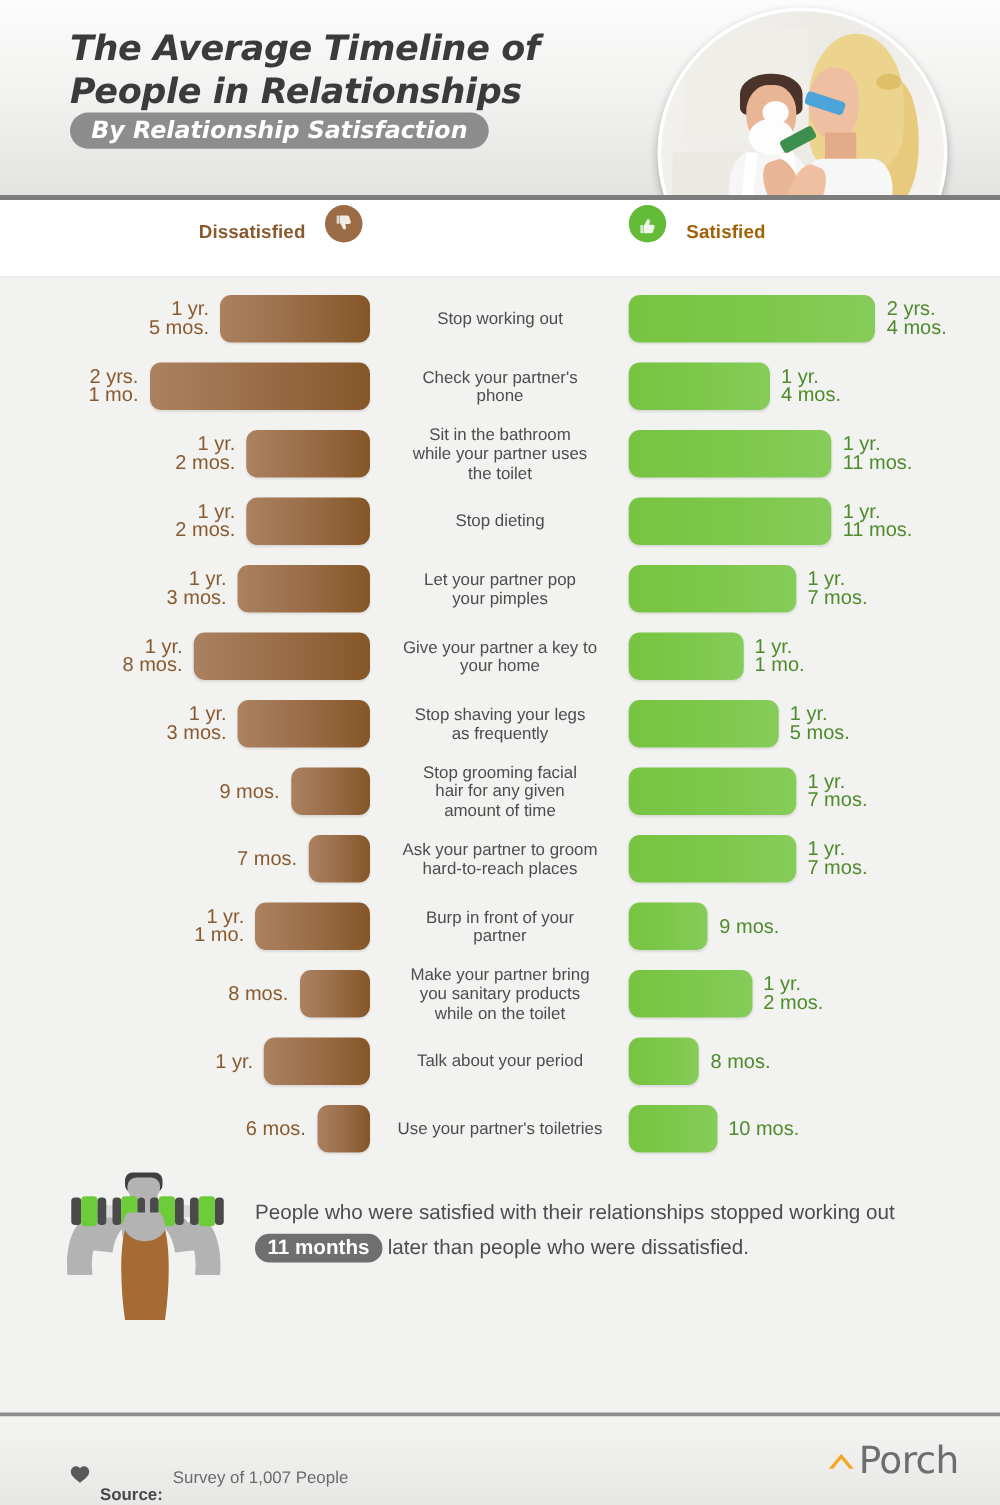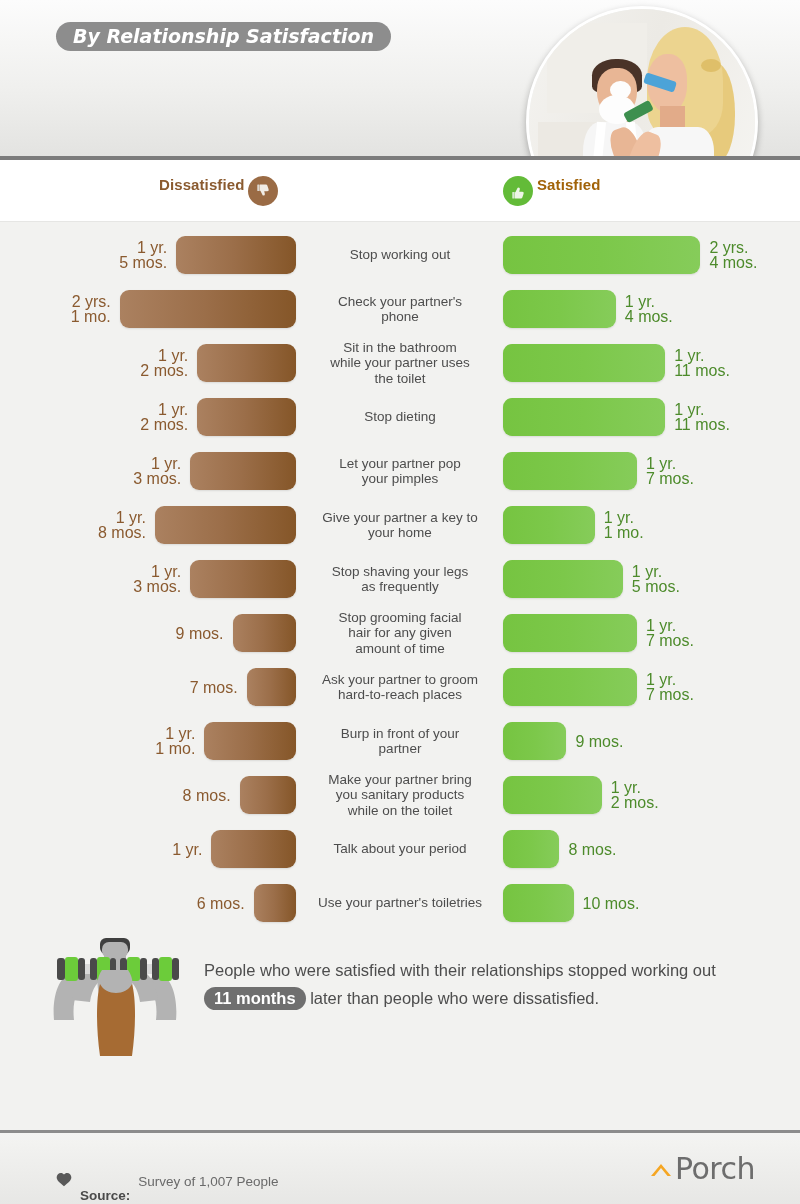--- a/index.html
+++ b/index.html
@@ -95,21 +95,21 @@
   .w-brush   { left:51%; top:30%; width:14%; height:5%; background:#4ca3d8;
                border-radius:3px; transform:rotate(18deg); }
 
   
   .legend {
     position: relative;
     height: 62px;
     background: #ffffff;
     border-bottom: 1px solid #e6e6e4;
   }
-  .legend-group { position: absolute; top: 16px; display: flex; align-items: flex-start; gap: 4px; }
+  .legend-group { position: absolute; top: 4px; display: flex; align-items: flex-end; gap: 16px; }
   .legend-dis { left: 159px; }
   .legend-sat { left: 503px; }
   .legend-label { font-size: 15px; font-weight: bold; letter-spacing: .1px; }
   .legend-label.dis { color: #8a5a2f; }
   .legend-label.sat { color: #a16207; }
   .badge { width: 30px; height: 30px; border-radius: 50%; display:flex; align-items:center; justify-content:center; }
   .badge.dis { background: #9a6b45; }
   .badge.sat { background: #63bb38; }
   .badge svg { display:block; }
 
@@ -180,34 +180,35 @@
     border-top: 3px solid #8c8c8c;
     background: linear-gradient(180deg,#f4f4f2 0%, #e7e7e5 100%);
   }
   .source {
     position: absolute; left: 56px; top: 26px;
     display: flex; align-items: center; gap: 8px;
     font-size: 13.5px; color: #6a6a6a;
   }
   .source b { color: #4a4a4a; margin-top: 29px; }
   .porch {
-    position: absolute; right: 45px; top: 18px;
+    position: absolute; right: 33px; top: 18px;
     display: flex; align-items: flex-start; gap: 2px;
     font-size: 30px; color: #6d6d6d;
     font-family: "DejaVu Sans", sans-serif;
     letter-spacing: -0.5px;
   }
 </style>
 </head>
 <body>
 
 <div class="page">
 
   <div class="header">
     <div class="title-wrap">
+      <div class="title">The Average Timeline of People in Relationships</div>
       <div class="subtitle-pill">By Relationship Satisfaction</div>
     </div>
 
     <div class="photo-circle">
       <div class="ph ph-wall"></div>
       <div class="ph ph-tile1"></div>
       <div class="ph ph-tile2"></div>
       <div class="ph w-pony"></div>
       <div class="ph w-hair"></div>
       <div class="ph w-tie"></div>

